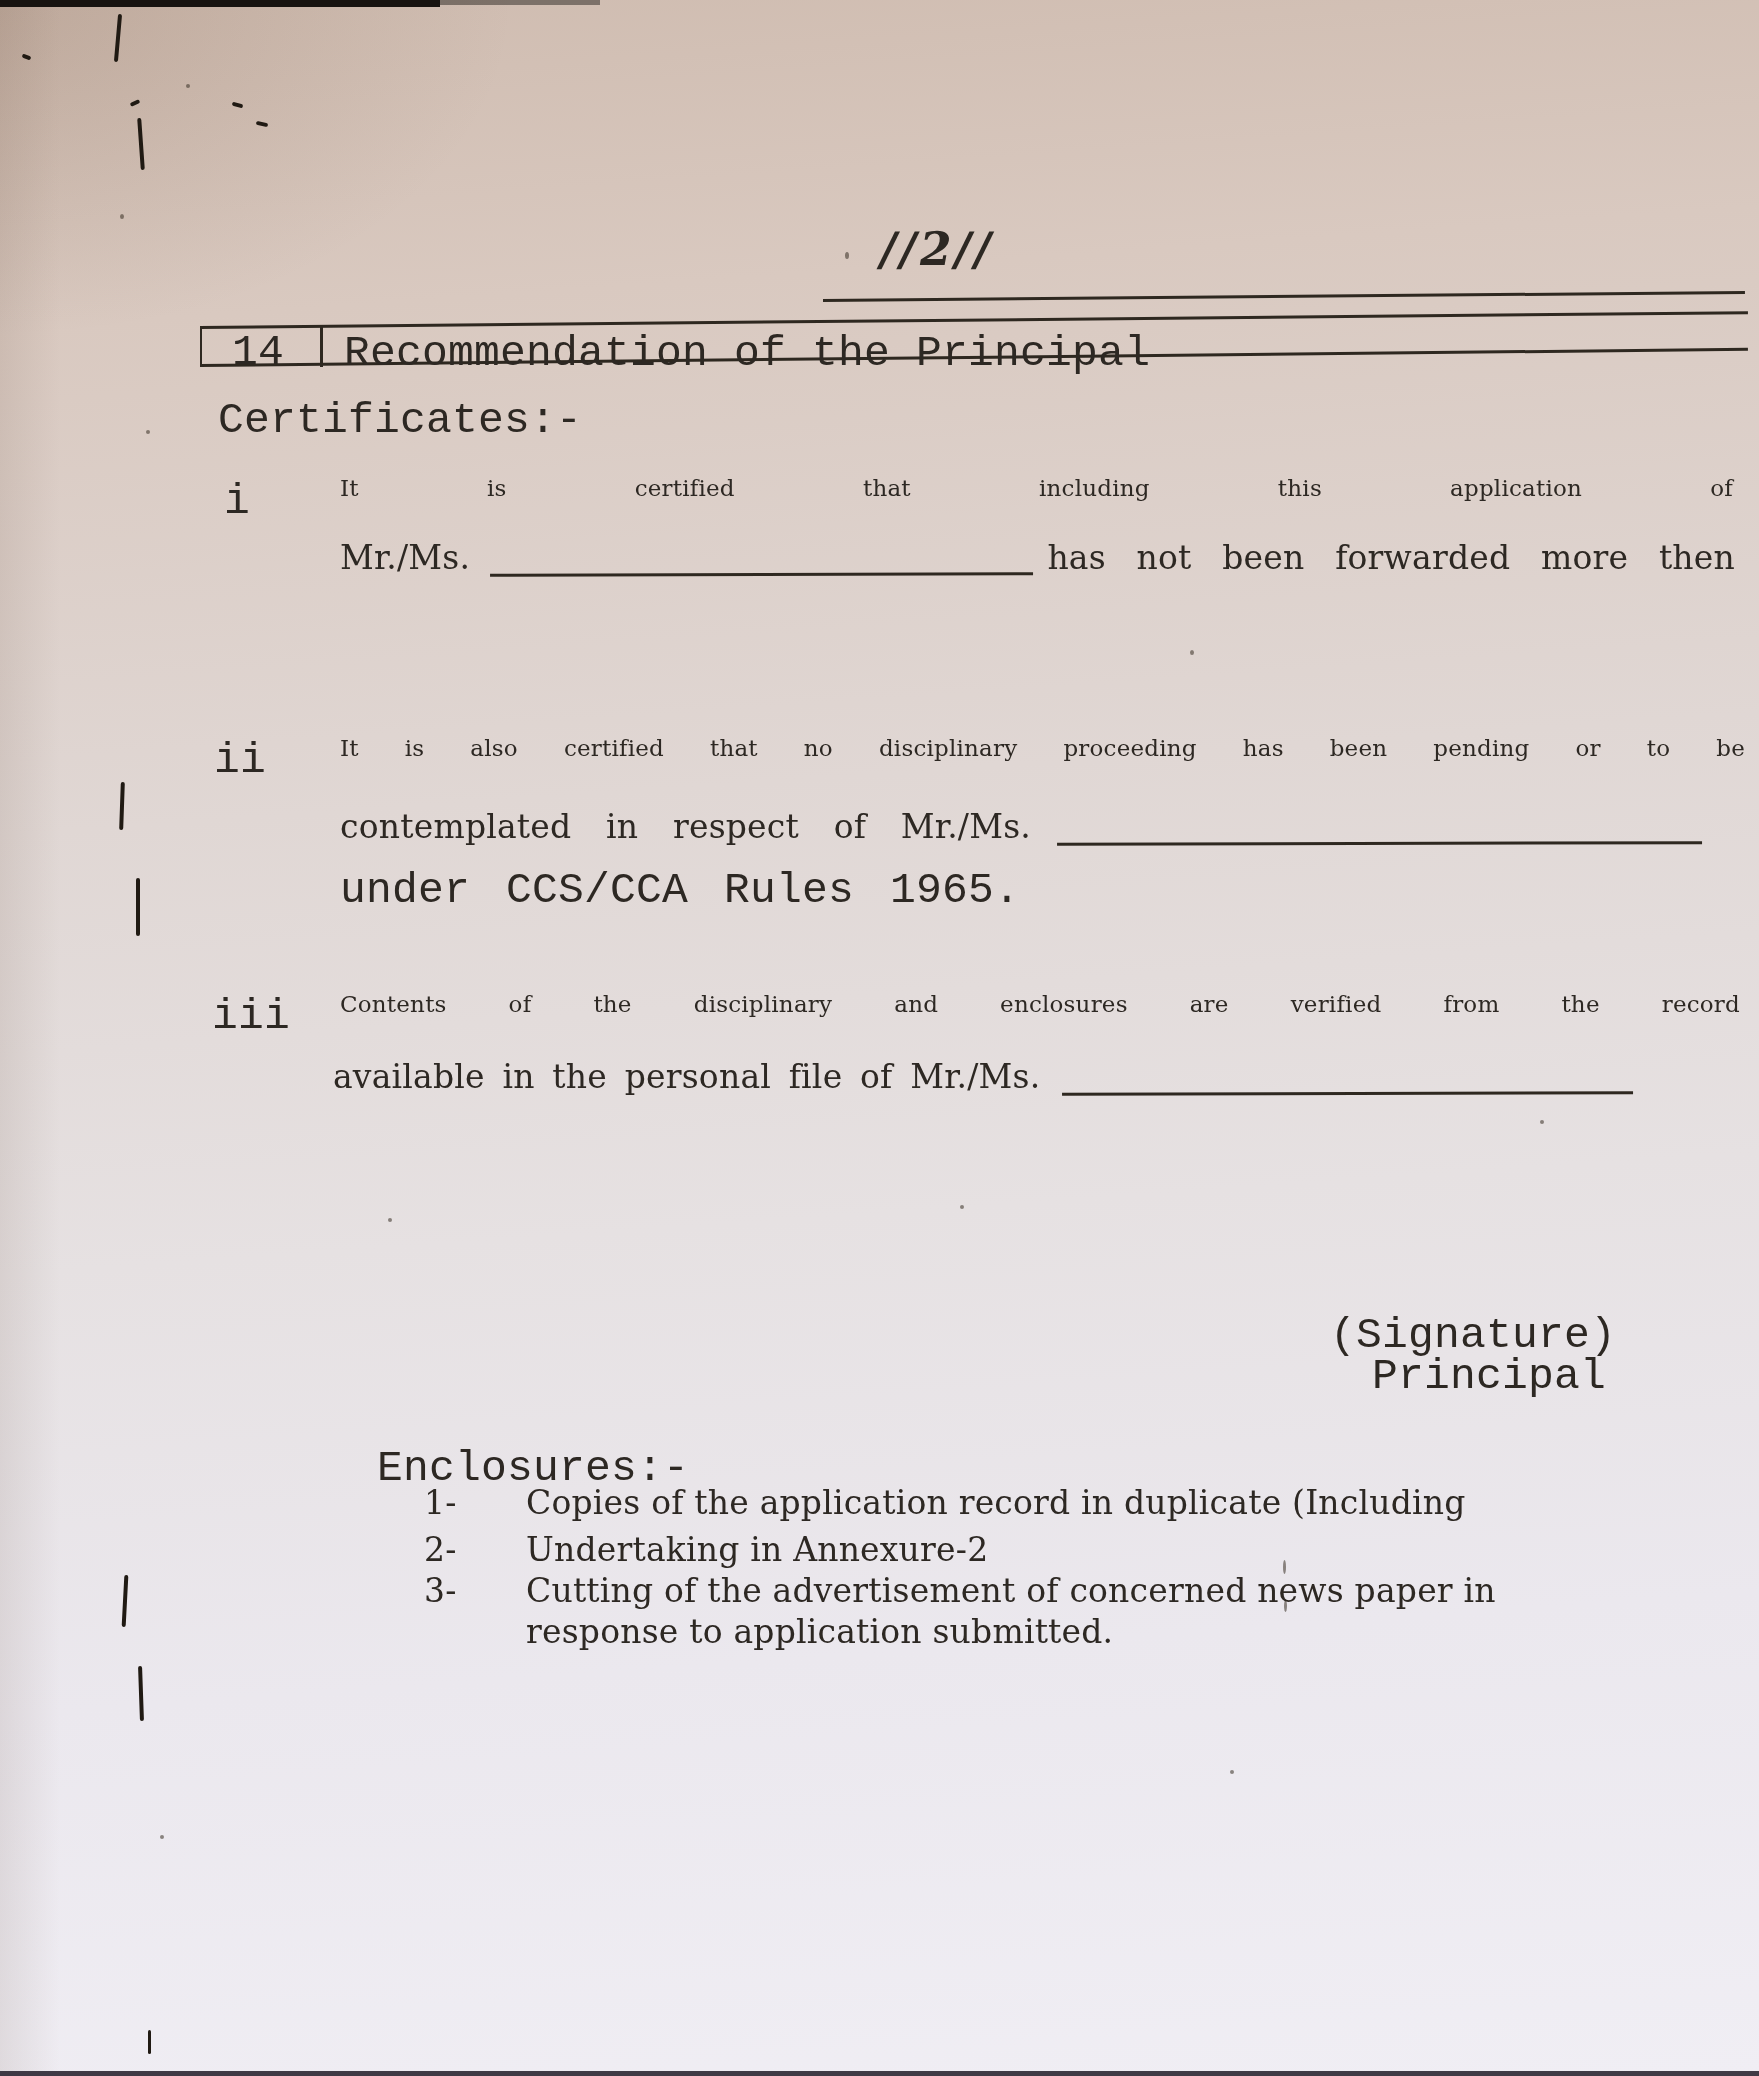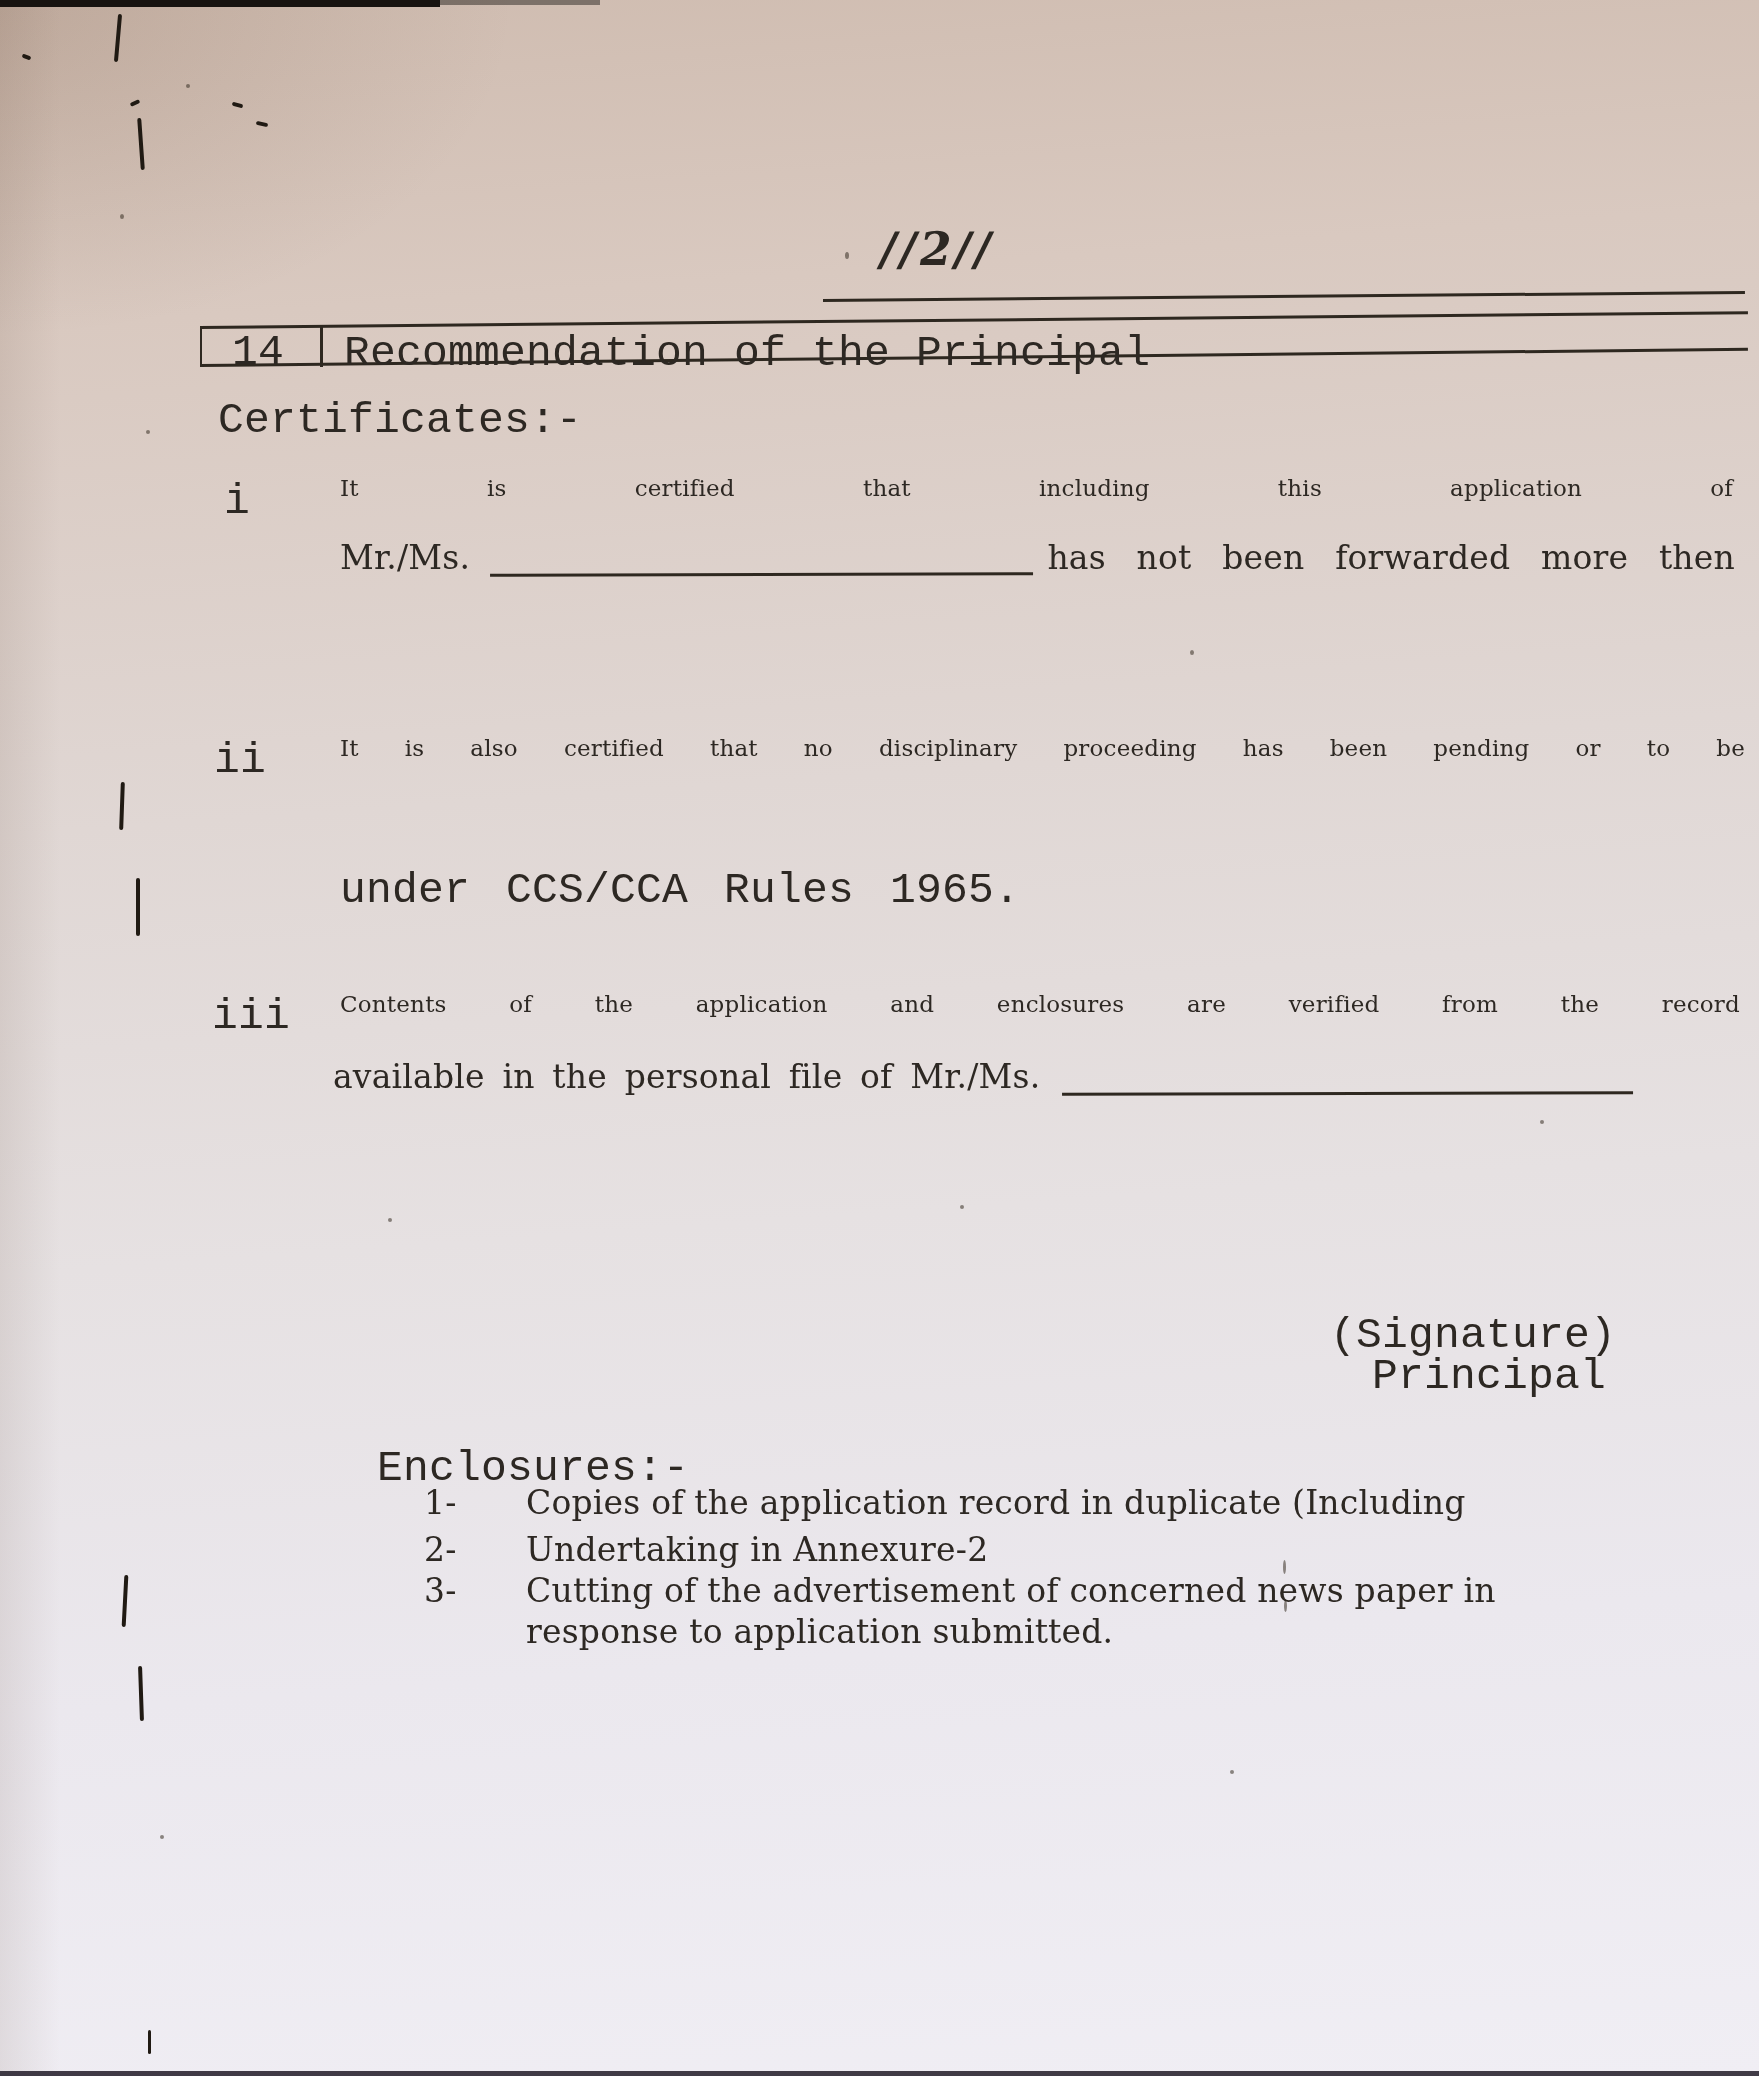--- a/index.html
+++ b/index.html
@@ -65,24 +65,28 @@
   <div class="t" style="left:224px; top:477px;">i</div>
   <div class="jline" style="left:340px; top:475px; width:1393px;">It is certified that including this application of</div>
   <div class="flexline" style="left:340px; top:535px; width:1395px;">
     <span>Mr./Ms.</span>
     <span class="blank" style="margin:0 14px 3px 20px; max-width:600px;"></span>
     <span class="ws20">has not been forwarded more then</span>
   </div>
 
   <div class="t" style="left:214px; top:736px;">ii</div>
   <div class="jline" style="left:340px; top:735px; width:1405px;">It is also certified that no disciplinary proceeding has been pending or to be</div>
+  <div class="flexline" style="left:340px; top:804px; width:1362px;">
+    <span class="ws24">contemplated in respect of Mr./Ms.</span>
+    <span class="blank" style="margin:0 0 3px 26px;"></span>
+  </div>
   <div class="t ws10" style="left:340px; top:866px;">under CCS/CCA Rules 1965.</div>
 
   <div class="t" style="left:212px; top:992px;">iii</div>
-  <div class="jline" style="left:340px; top:991px; width:1400px;">Contents of the application and enclosures are verified from the record</div>
+  <div class="jline" style="left:340px; top:991px; width:1400px;">Contents of the disciplinary and enclosures are verified from the record</div>
   <div class="flexline" style="left:333px; top:1054px; width:1300px;">
     <span class="ws7">available in the personal file of Mr./Ms.</span>
     <span class="blank" style="margin:0 0 3px 22px;"></span>
   </div>
 
   <div class="t" style="left:1330px; top:1311px;">(Signature)</div>
   <div class="t" style="left:1372px; top:1352px;">Principal</div>
 
   <div class="t" style="left:377px; top:1444px;">Enclosures:-</div>
   <div style="position:absolute; left:424px; top:1482px; width:1140px; font-size:33px; letter-spacing:.2px;">

